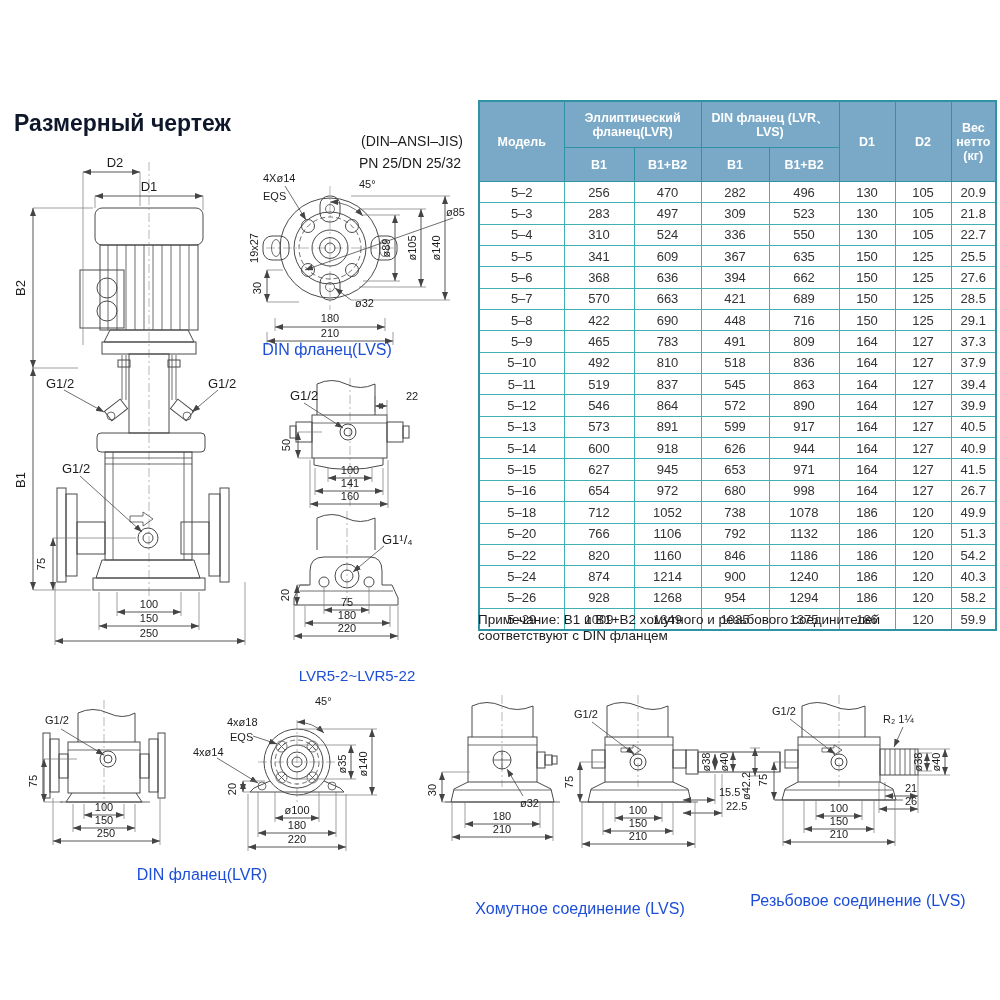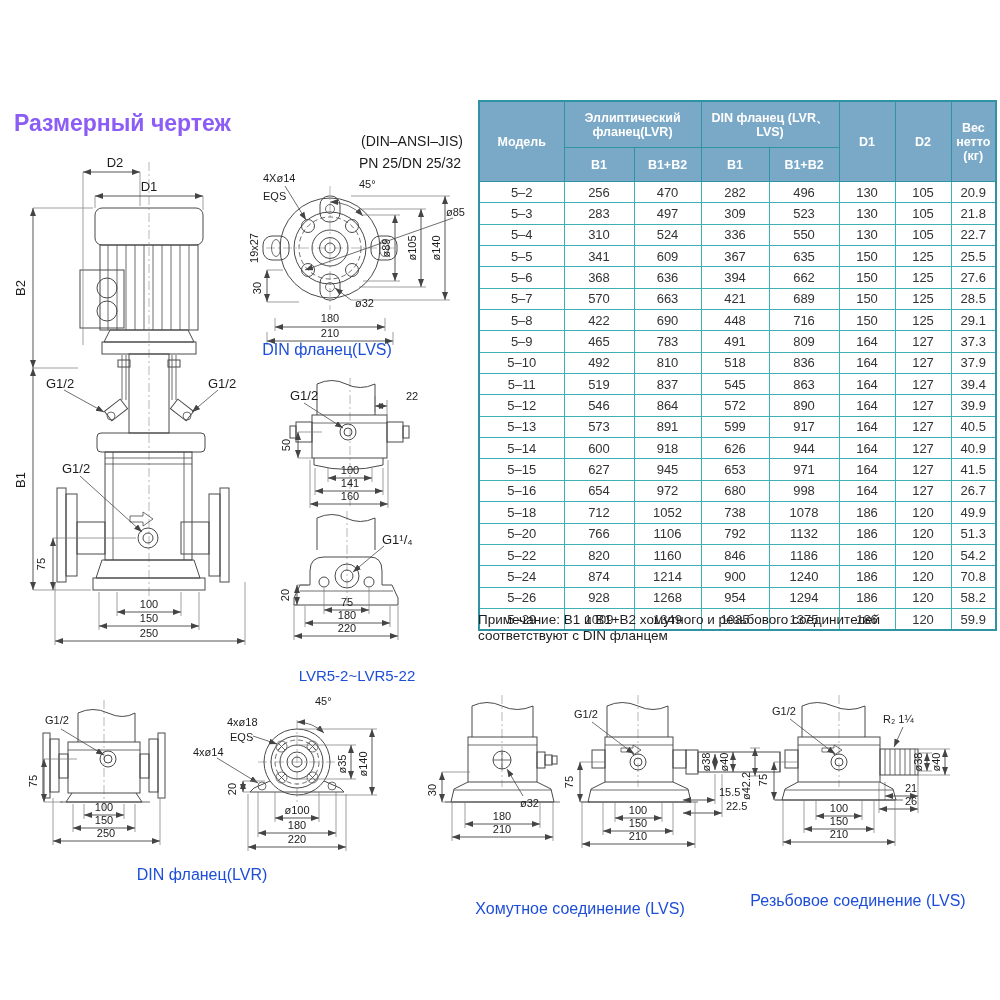--- a/index.html
+++ b/index.html
@@ -1,18 +1,18 @@
 <!DOCTYPE html>
 <html><head>
 <meta charset="utf-8">
 <style>
   html,body{margin:0;padding:0;background:#fff;}
   .canvas{position:relative;width:1000px;height:1000px;background:#fff;overflow:hidden;
           font-family:"Liberation Sans","DejaVu Sans",sans-serif;}
-  .title{position:absolute;left:14px;top:110px;font-size:23px;font-weight:bold;color:#8b5cf6;z-index:3;}
+  .title{position:absolute;left:14px;top:110px;font-size:23px;font-weight:bold;color:#0f172a;z-index:3;}
   svg{position:absolute;overflow:visible;z-index:1;}
   svg .ln{fill:none;stroke:#4a4a4a;stroke-width:1;}
   svg .lnt{fill:none;stroke:#4a4a4a;stroke-width:.8;}
   svg .dim{fill:none;stroke:#444;stroke-width:.9;}
   svg .ext{fill:none;stroke:#777;stroke-width:.7;}
   svg .cl{fill:none;stroke:#999;stroke-width:.7;stroke-dasharray:9 3 2 3;}
   svg text{fill:#1c1c1c;font-size:11px;font-family:"Liberation Sans","DejaVu Sans",sans-serif;}
   svg text.big{font-size:13px;}
   svg text.hdr{font-size:14px;}
   
@@ -622,21 +622,21 @@
             <td>54.2</td>
           </tr>
           <tr>
             <td>5–24</td>
             <td>874</td>
             <td>1214</td>
             <td>900</td>
             <td>1240</td>
             <td>186</td>
             <td>120</td>
-            <td>70.8</td>
+            <td>40.3</td>
           </tr>
           <tr>
             <td>5–26</td>
             <td>928</td>
             <td>1268</td>
             <td>954</td>
             <td>1294</td>
             <td>186</td>
             <td>120</td>
             <td>58.2</td>

